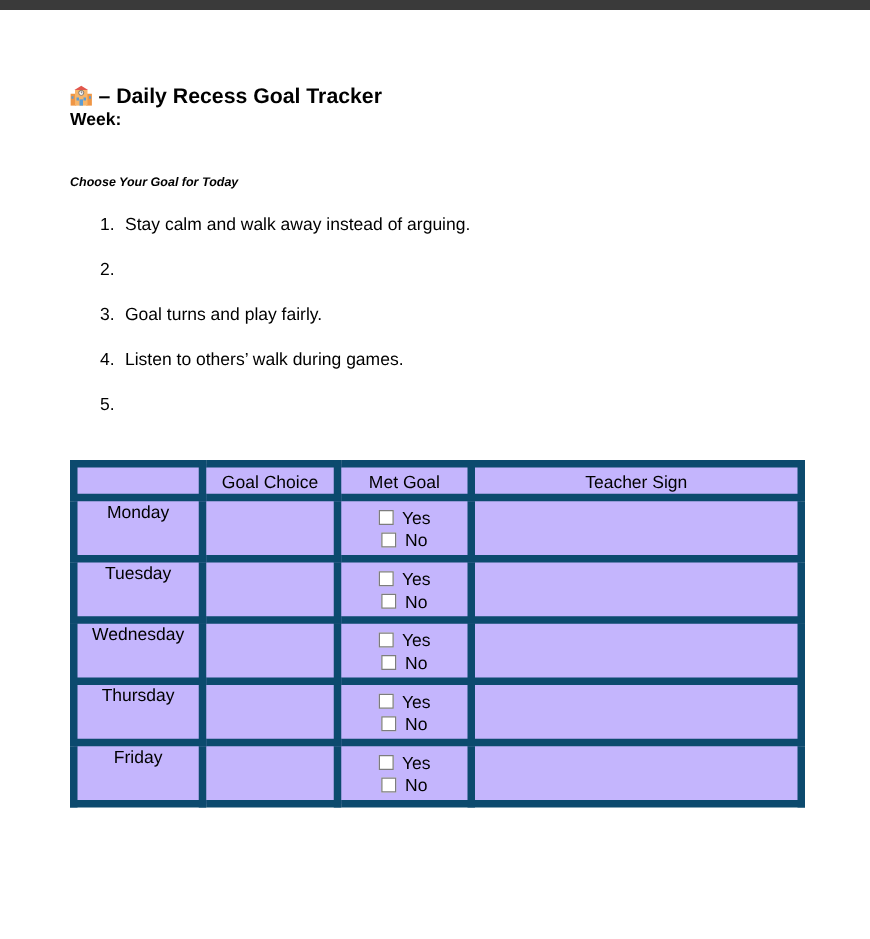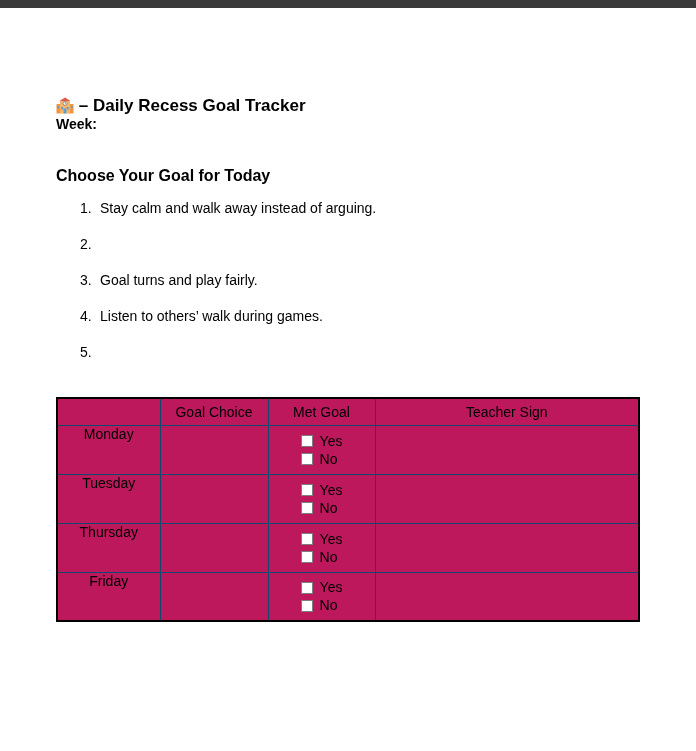--- a/index.html
+++ b/index.html
@@ -8,69 +8,69 @@
     width: 696px; height: 751px;
     background: #ffffff;
     color: #000000;
     font-family: "Liberation Sans", "DejaVu Sans", sans-serif;
     overflow: hidden;
   }
   .top-bar {
     width: 696px; height: 8px;
     background: #3a3a3a;
   }
-  .page { padding: 88px 56px 0 56px; }
+  .page { padding: 59px 56px 0 56px; }
 
   .title {
     margin: 0;
     font-size: 17px; line-height: 20px; font-weight: 700;
     white-space: nowrap;
   }
   .title .emoji-icon svg { vertical-align: -3px; }
 
   .week {
     margin: 0 0 0 0;
     font-size: 14px; line-height: 16px; font-weight: 700;
   }
   .goals-heading {
     margin: 36px 0 0 0;
-    font-size: 16px; line-height: 16px; font-weight: 700;
+    font-size: 10px; line-height: 16px; font-weight: 700; font-style: italic;
   }
   .goals-list { margin-top: 16px; }
   .goal-item {
     display: flex;
     font-size: 14px; line-height: 16px;
     margin-bottom: 20px;
   }
   .goal-num { width: 20px; margin-left: 24px; flex: none; }
 
   table.tracker {
     border-collapse: collapse;
     table-layout: fixed;
     width: 582px;
     margin-top: 37px;
     border: 2px solid #000;
   }
   table.tracker th, table.tracker td {
-    border: 1px solid #0c4a6e;
+    border: 6px solid #0c4a6e;
     padding: 0;
     font-size: 14px;
     font-weight: 400;
-    background: #be185d;
+    background: #c4b5fd;
   }
   table.tracker thead tr { height: 27px; }
   table.tracker thead th { text-align: center; vertical-align: middle; }
   table.tracker tbody tr { height: 49px; }
   td.day-cell {
     text-align: center;
     vertical-align: top;
     padding-top: 5px;
   }
   td.met-cell { text-align: center; vertical-align: middle; }
-  .yn-block { display: inline-block; text-align: left; }
+  .yn-block { display: inline-block; text-align: center; }
   .yn-row { line-height: 18px; white-space: nowrap; }
   .checkbox {
     display: inline-block;
     width: 12px; height: 12px;
     border: 1.5px solid #7d7d7d;
     background: #fff;
     margin-right: 7px;
     vertical-align: -1.5px;
   }
 </style>
@@ -153,20 +153,31 @@
         <td class="goal-choice-cell"></td>
         <td class="met-cell">
           <div class="yn-block">
             <div class="yn-row"><span class="checkbox"></span><span>Yes</span></div>
             <div class="yn-row"><span class="checkbox"></span><span>No</span></div>
           </div>
         </td>
         <td class="sign-cell"></td>
       </tr>
       <tr>
+        <td class="day-cell">Wednesday</td>
+        <td class="goal-choice-cell"></td>
+        <td class="met-cell">
+          <div class="yn-block">
+            <div class="yn-row"><span class="checkbox"></span><span>Yes</span></div>
+            <div class="yn-row"><span class="checkbox"></span><span>No</span></div>
+          </div>
+        </td>
+        <td class="sign-cell"></td>
+      </tr>
+      <tr>
         <td class="day-cell">Thursday</td>
         <td class="goal-choice-cell"></td>
         <td class="met-cell">
           <div class="yn-block">
             <div class="yn-row"><span class="checkbox"></span><span>Yes</span></div>
             <div class="yn-row"><span class="checkbox"></span><span>No</span></div>
           </div>
         </td>
         <td class="sign-cell"></td>
       </tr>

